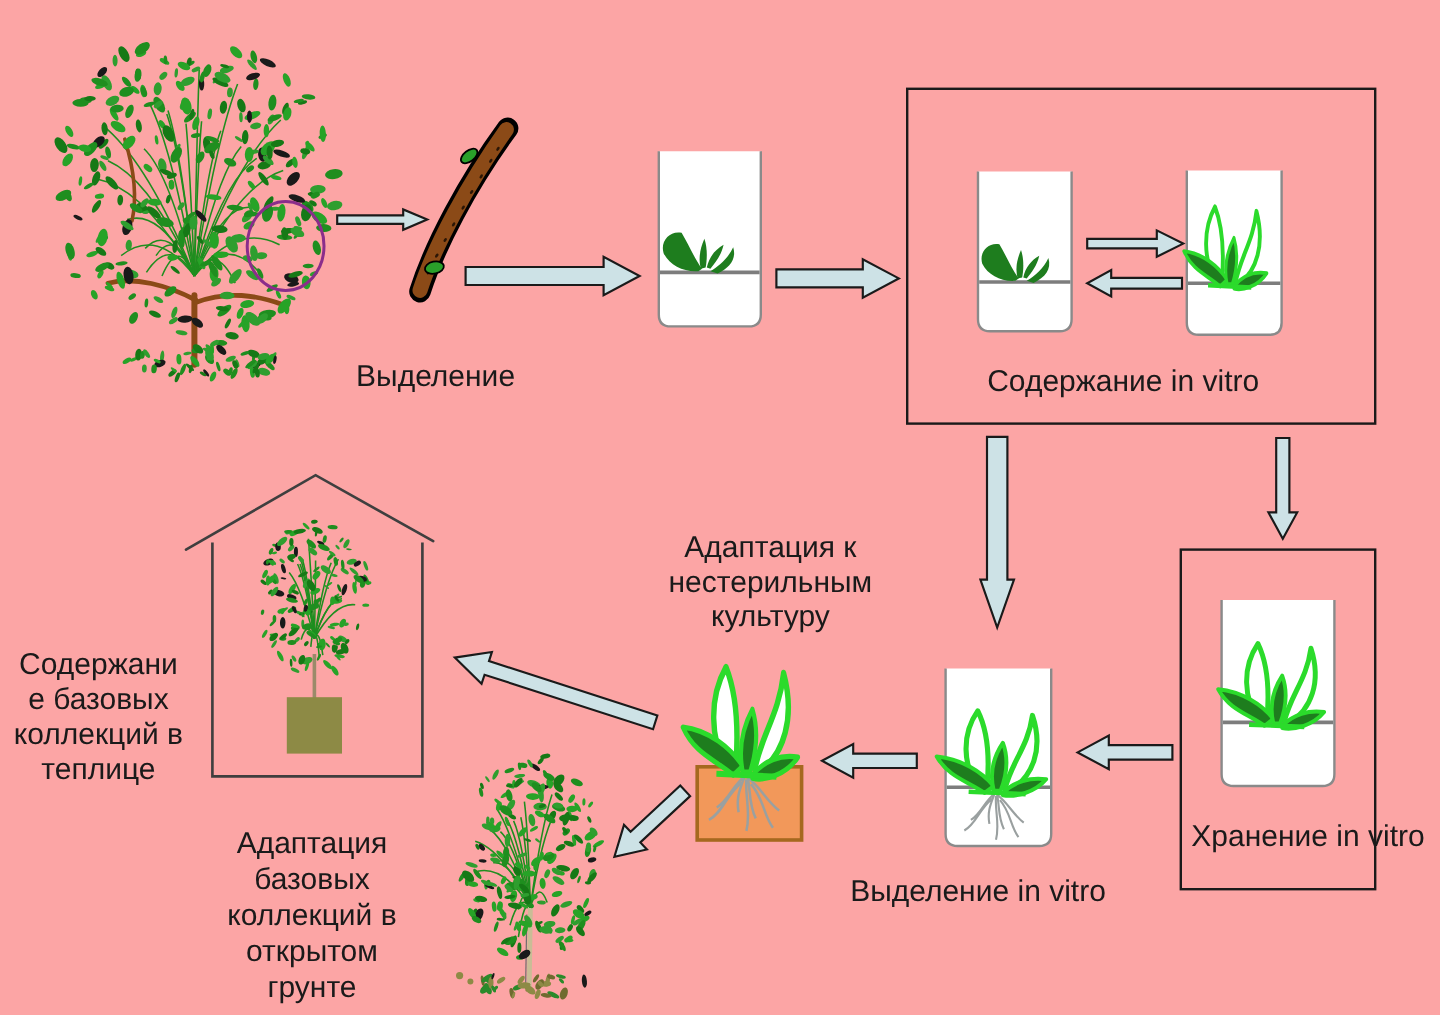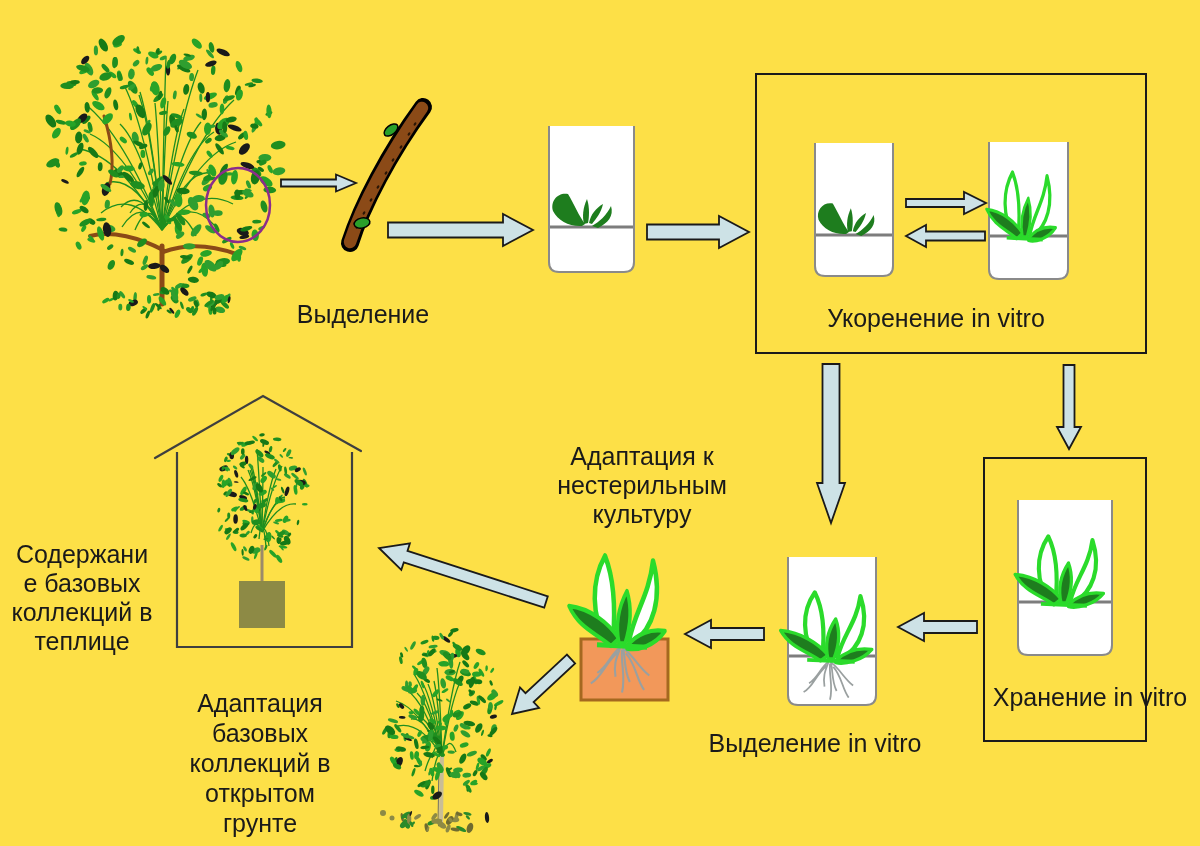--- a/index.html
+++ b/index.html
@@ -1,16 +1,16 @@
 <!DOCTYPE html>
 <html><head>
 <meta charset="utf-8">
 <style>
   html,body{margin:0;padding:0;background:#ffffff;}
-  .stage{position:relative;width:1200px;height:846px;background:#fde047;overflow:hidden;
+  .stage{position:relative;width:1200px;height:846px;background:#fca5a5;overflow:hidden;
          font-family:"Liberation Sans","DejaVu Sans",sans-serif;}
   #art{position:absolute;left:0;top:0;}
   .box{position:absolute;border:2px solid #1a1a1a;background:transparent;box-sizing:border-box;}
   .box-propagation{left:755px;top:73px;width:392px;height:281px;}
   .box-storage{left:983px;top:457px;width:164px;height:285px;}
   .label{position:absolute;color:#1a1a1a;font-size:25px;line-height:29px;text-align:center;white-space:nowrap;}
   .label .ln{display:block;}
   .lbl-explant{left:263px;top:300px;width:200px;}
   .lbl-intro{left:462px;top:300px;width:240px;}
   .lbl-propagation{left:786px;top:304px;width:300px;}
@@ -926,21 +926,21 @@
     </svg>
 
   <div class="box box-propagation"></div>
   <div class="box box-storage"></div>
 
   <div class="label lbl-explant">
     <span class="ln">Выделение</span>
   </div>
 
 
-  <div class="label lbl-propagation">Укоренение in vitro</div>
+  <div class="label lbl-propagation">Содержание in vitro</div>
 
   <div class="label lbl-storage">Хранение in vitro</div>
 
   <div class="label lbl-rooting">Выделение in vitro</div>
 
   <div class="label lbl-adaptation">
     <span class="ln">Адаптация к</span>
     <span class="ln">нестерильным</span>
     <span class="ln">культуру</span>
   </div>

